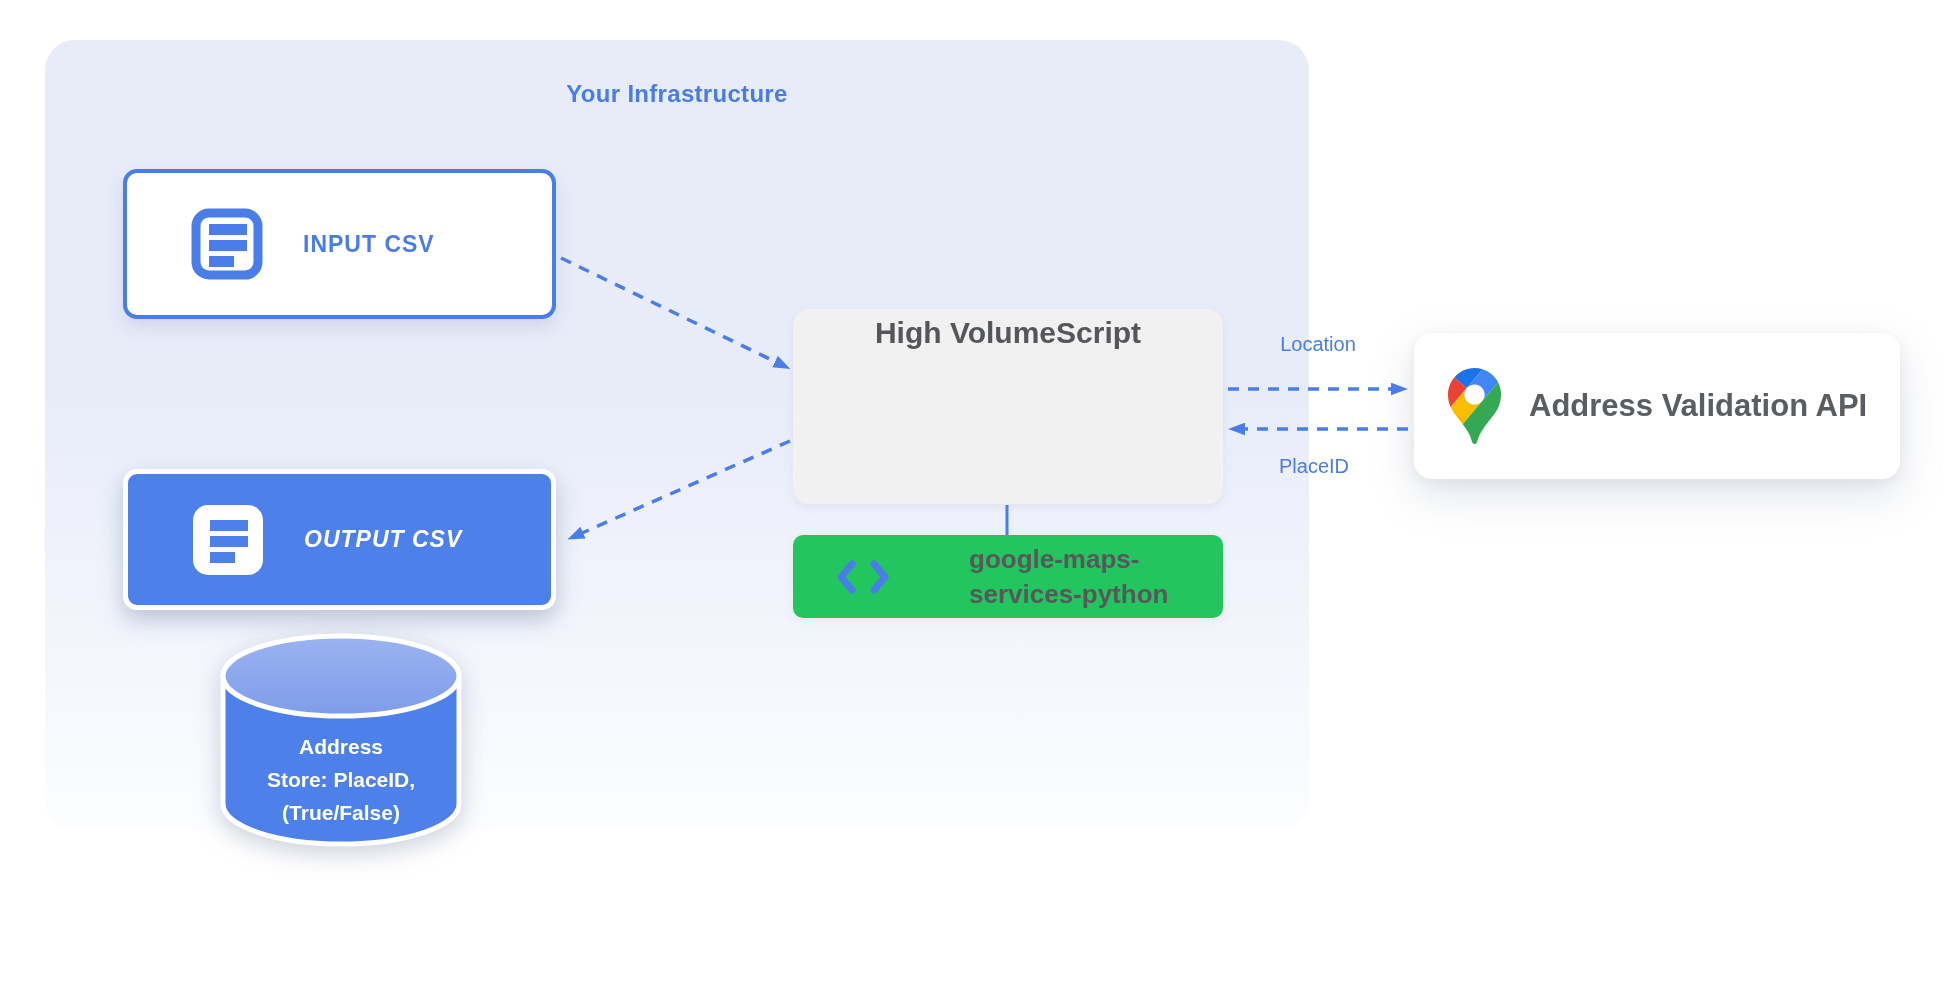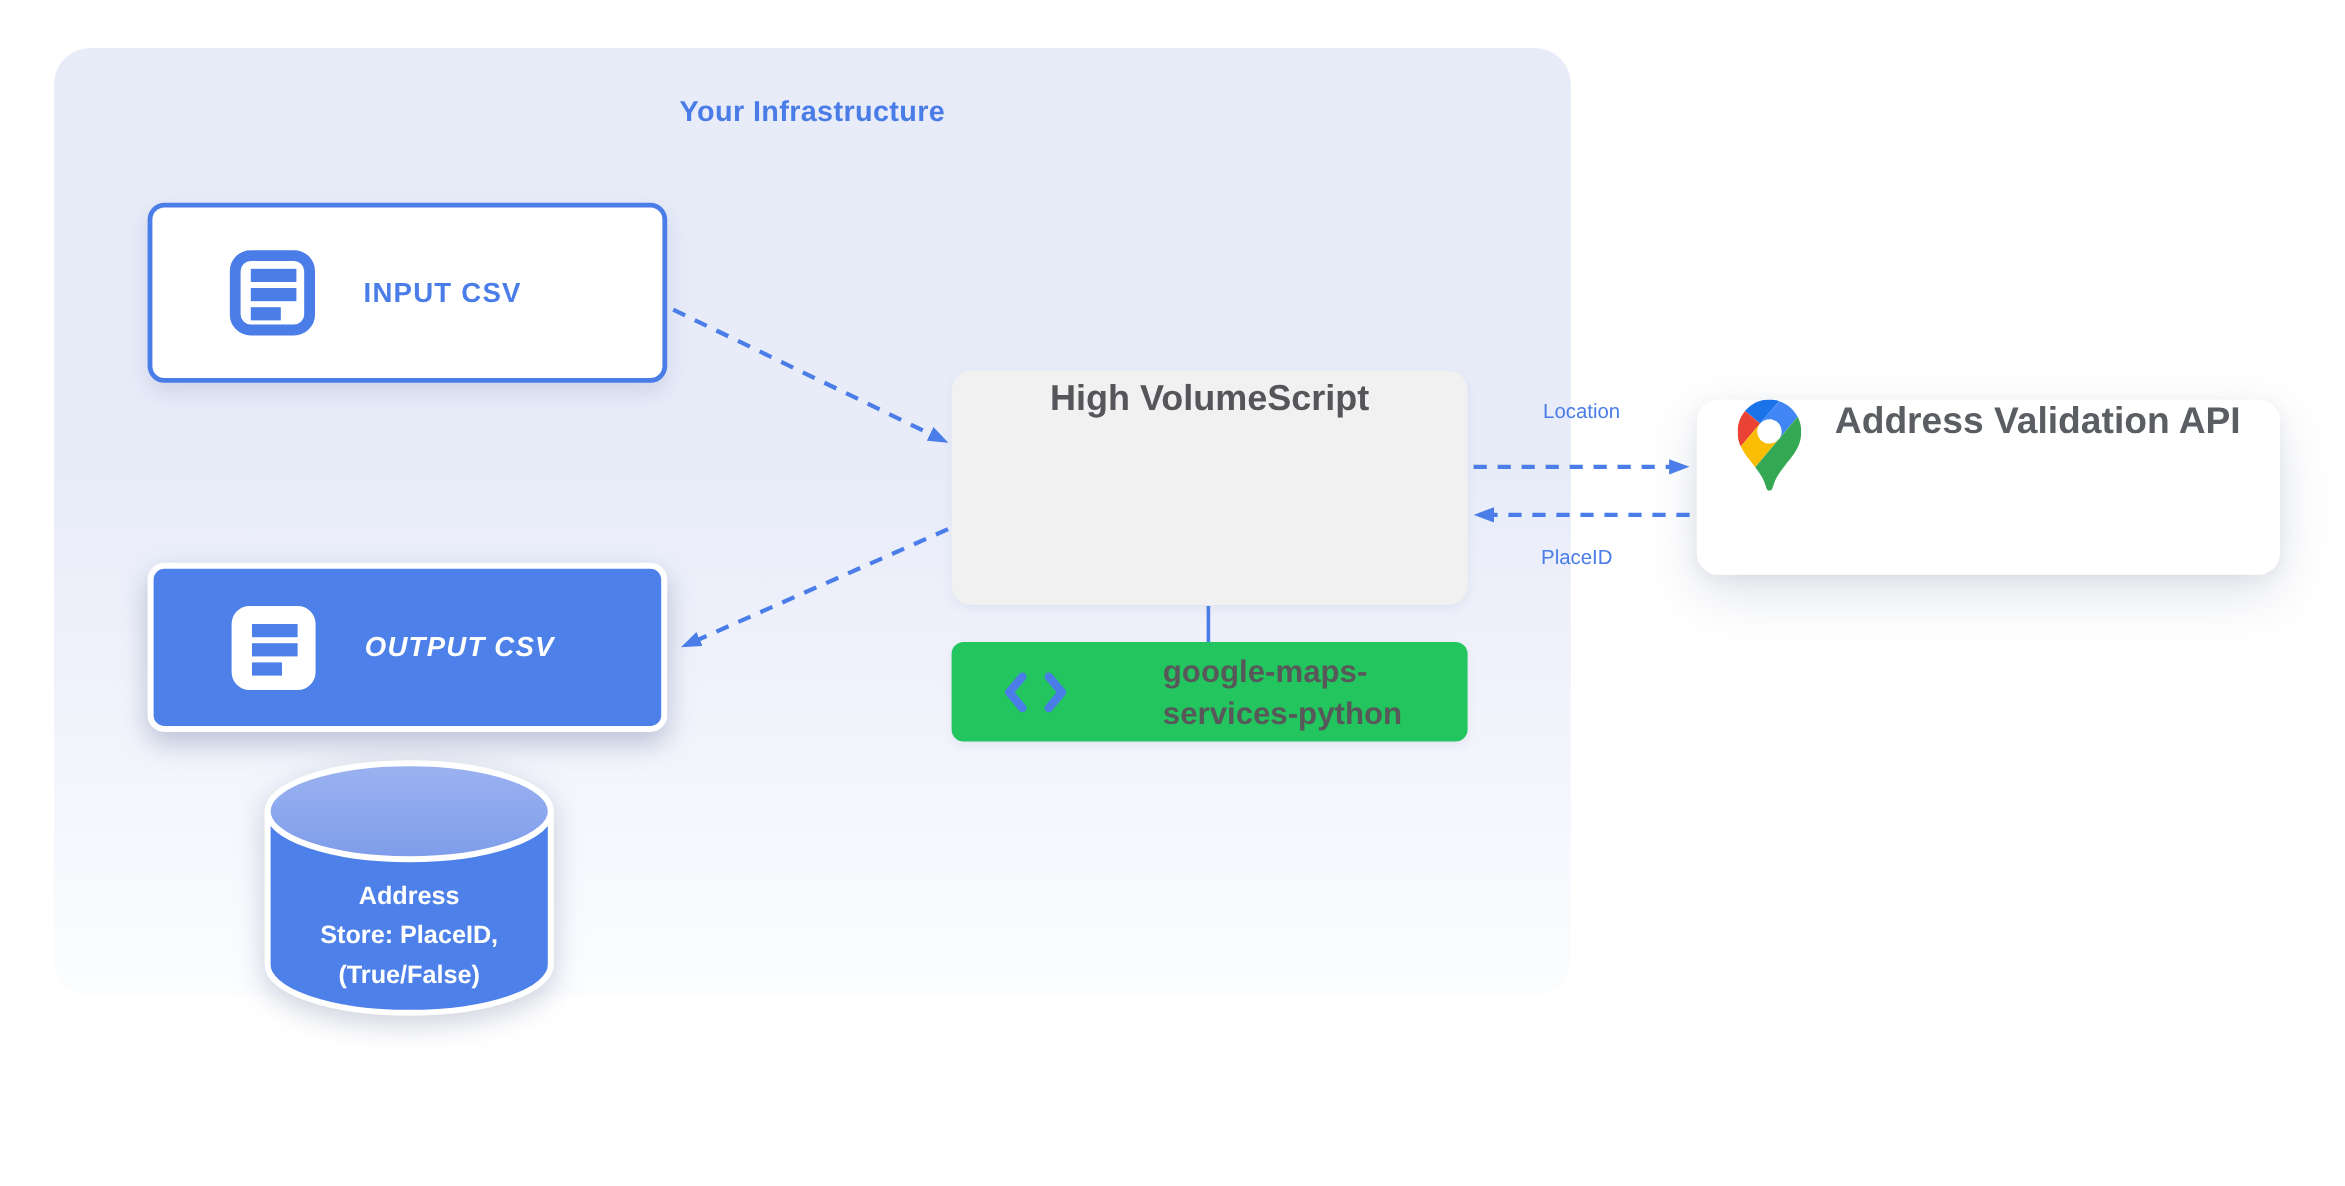--- a/index.html
+++ b/index.html
@@ -132,38 +132,38 @@
 
   
   .api-box {
     position: absolute;
     left: 1414px; top: 333px;
     width: 486px; height: 146px;
     background: #ffffff;
     border-radius: 18px;
     box-shadow: 0 16px 44px rgba(120, 130, 160, 0.22), 0 4px 12px rgba(120,130,160,0.10);
     display: flex;
-    align-items: flex-start;
+    align-items: center;
     box-sizing: border-box;
     padding-left: 34px;
   }
   .api-box .api-lbl {
     margin-left: 28px;
     font-size: 31px;
     font-weight: bold;
     color: #5a5d61;
     white-space: nowrap;
   }
 
   
   .edge-label {
     position: absolute;
     width: 200px;
     text-align: center;
-    font-size: 17px;
+    font-size: 20px;
     font-weight: 500;
     color: #4a7ce8;
   }
   .label-location { left: 1218px; top: 333px; }
   .label-placeid  { left: 1214px; top: 455px; }
 
   
   .overlay {
     position: absolute;
     left: 0; top: 0;

